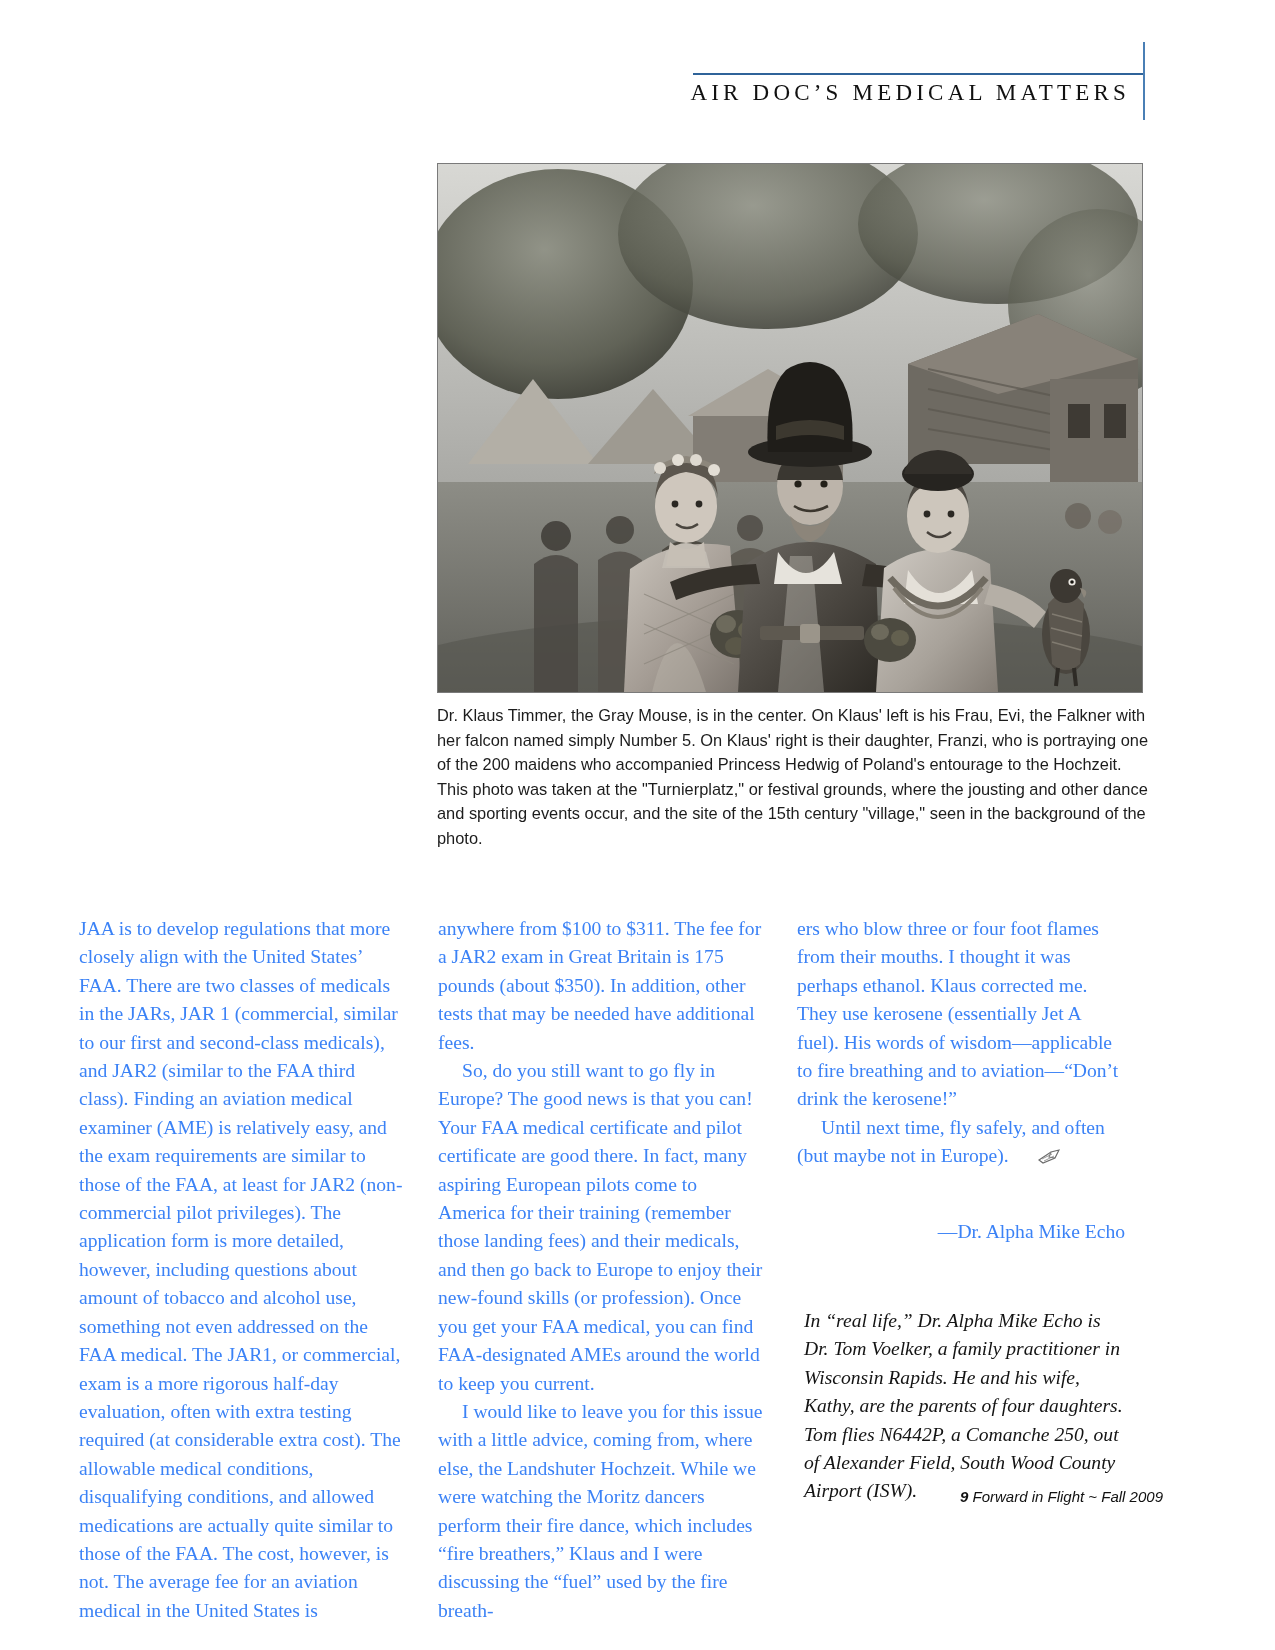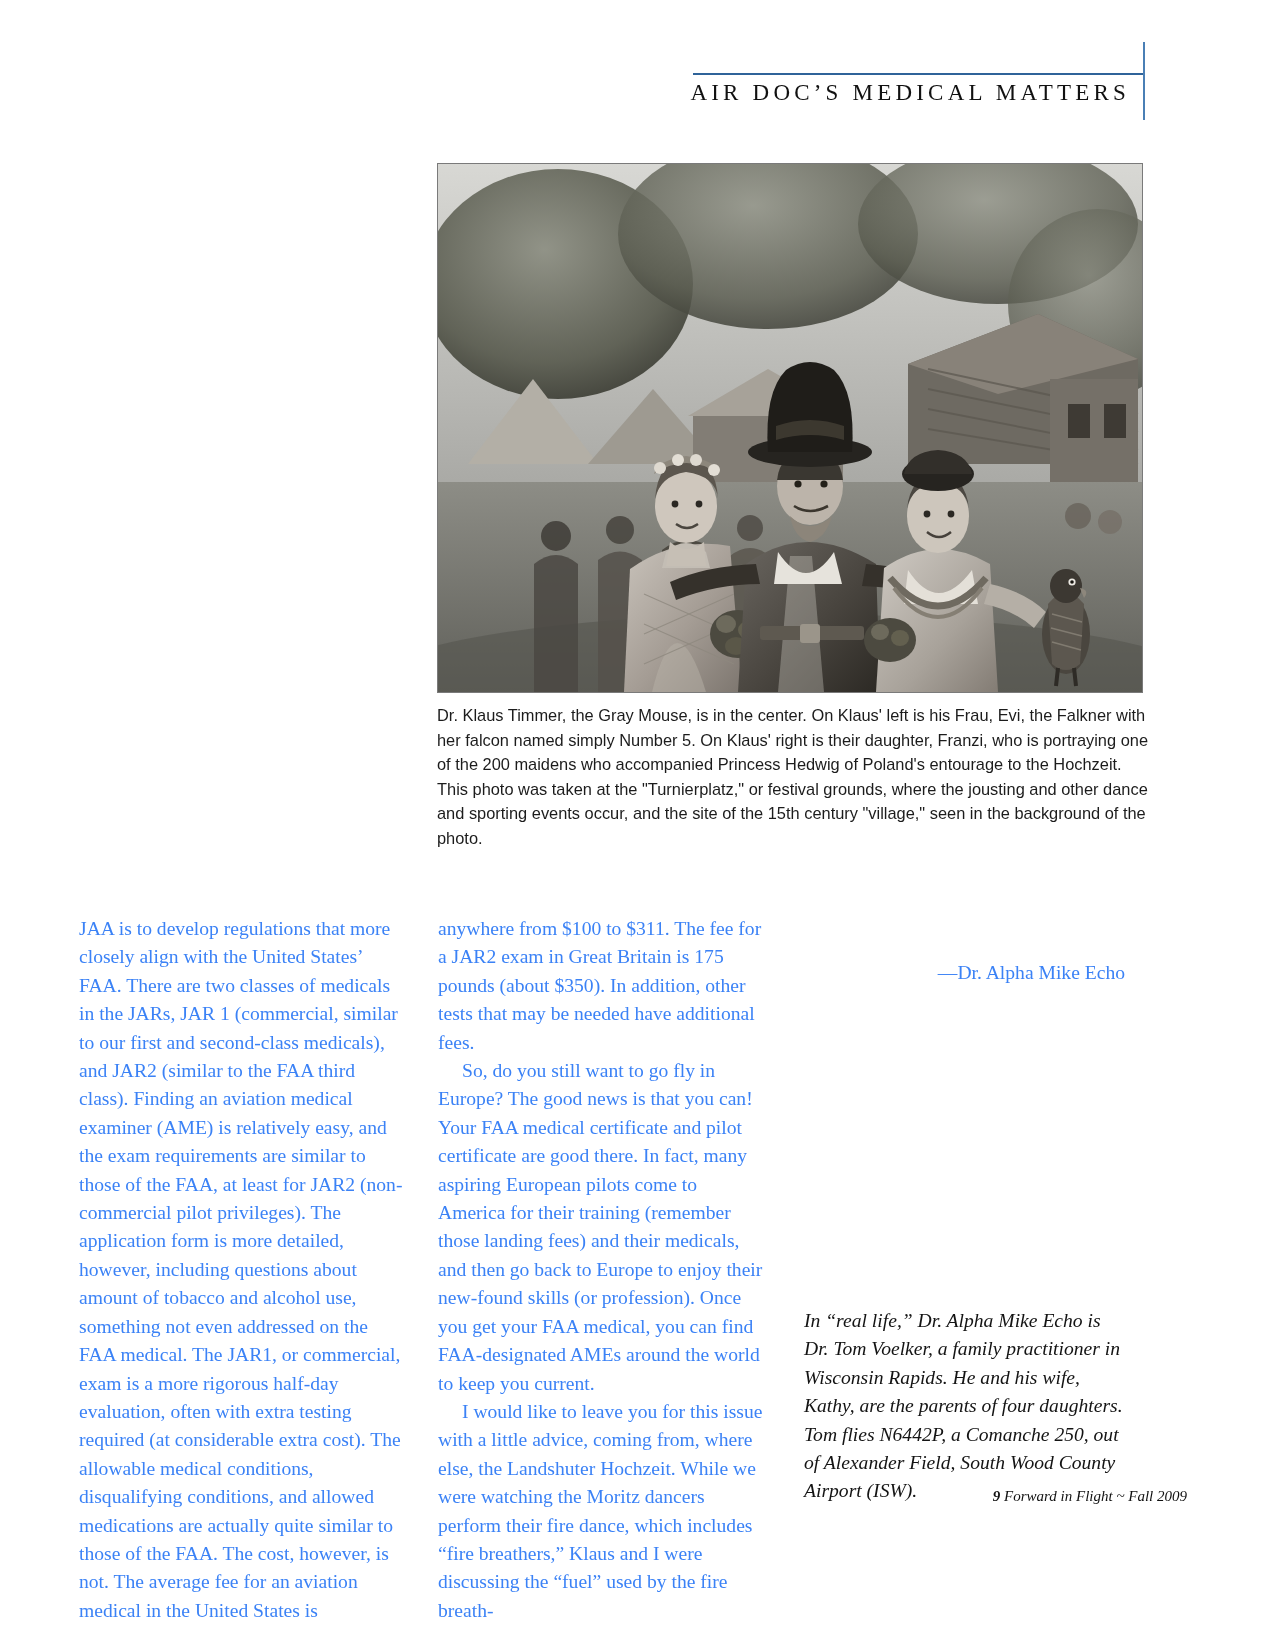--- a/index.html
+++ b/index.html
@@ -126,23 +126,23 @@
   }
 
   
   .page-footer {
     position: absolute;
     left: 0;
     top: 1488px;
     width: 1275px;
     height: 30px;
     text-align: right;
-    padding-right: 88px;
+    padding-right: 112px;
     box-sizing: border-box;
-    font-family: Liberation Serif, serif;
+    font-family: Liberation Sans, sans-serif;
     font-size: 15px;
     font-style: italic;
     color: #111111;
   }
   .page-number {
     font-weight: bold;
     font-style: italic;
   }
 </style>
 </head>
@@ -322,20 +322,26 @@
   <p>JAA is to develop regulations that more closely align with the United States’ FAA. There are two classes of medicals in the JARs, JAR 1 (commercial, similar to our first and second-class medicals), and JAR2 (similar to the FAA third class). Finding an aviation medical examiner (AME) is relatively easy, and the exam requirements are similar to those of the FAA, at least for JAR2 (non-commercial pilot privileges). The application form is more detailed, however, including questions about amount of tobacco and alcohol use, something not even addressed on the FAA medical. The JAR1, or commercial, exam is a more rigorous half-day evaluation, often with extra testing required (at considerable extra cost). The allowable medical conditions, disqualifying conditions, and allowed medications are actually quite similar to those of the FAA. The cost, however, is not. The average fee for an aviation medical in the United States is</p>
 </div>
 
 <div class="column" id="col-2">
   <p>anywhere from $100 to $311. The fee for a JAR2 exam in Great Britain is 175 pounds (about $350). In addition, other tests that may be needed have additional fees.</p>
   <p class="indent">So, do you still want to go fly in Europe? The good news is that you can! Your FAA medical certificate and pilot certificate are good there. In fact, many aspiring European pilots come to America for their training (remember those landing fees) and their medicals, and then go back to Europe to enjoy their new-found skills (or profession). Once you get your FAA medical, you can find FAA-designated AMEs around the world to keep you current.</p>
   <p class="indent">I would like to leave you for this issue with a little advice, coming from, where else, the Landshuter Hochzeit. While we were watching the Moritz dancers perform their fire dance, which includes “fire breathers,” Klaus and I were discussing the “fuel” used by the fire breath-</p>
 </div>
 
 <div class="column" id="col-3">
+  <p>ers who blow three or four foot flames from their mouths. I thought it was perhaps ethanol. Klaus corrected me. They use kerosene (essentially Jet A fuel). His words of wisdom—applicable to fire breathing and to aviation—“Don’t drink the kerosene!”</p>
+  <p class="indent"><span>Until next time, fly safely, and often (but maybe not in Europe).</span><span class="plane-icon"><svg width="22" height="16" viewBox="0 0 22 16">
+          <path d="M1 11 L13 3 L21 1 L17 9 L5 14 Z" fill="none" stroke="#6b6b6b" stroke-width="1.2"></path>
+          <path d="M4 10 L14 5 M6 12 L16 7" stroke="#9a9a9a" stroke-width="1"></path>
+          <path d="M13 3 L11 8 L17 9" fill="none" stroke="#7d7d7d" stroke-width="1.1"></path>
+        </svg></span></p>
   <p class="signature">—Dr. Alpha Mike Echo</p>
 </div>
 
 <div class="bio">
   <p>In “real life,” Dr. Alpha Mike Echo is Dr. Tom Voelker, a family practitioner in Wisconsin Rapids. He and his wife, Kathy, are the parents of four daughters. Tom flies N6442P, a Comanche 250, out of Alexander Field, South Wood County Airport (ISW).</p>
 </div>
 
 <div class="page-footer">
   <span class="page-number">9</span> 
   <span>Forward in Flight ~ Fall 2009</span>

